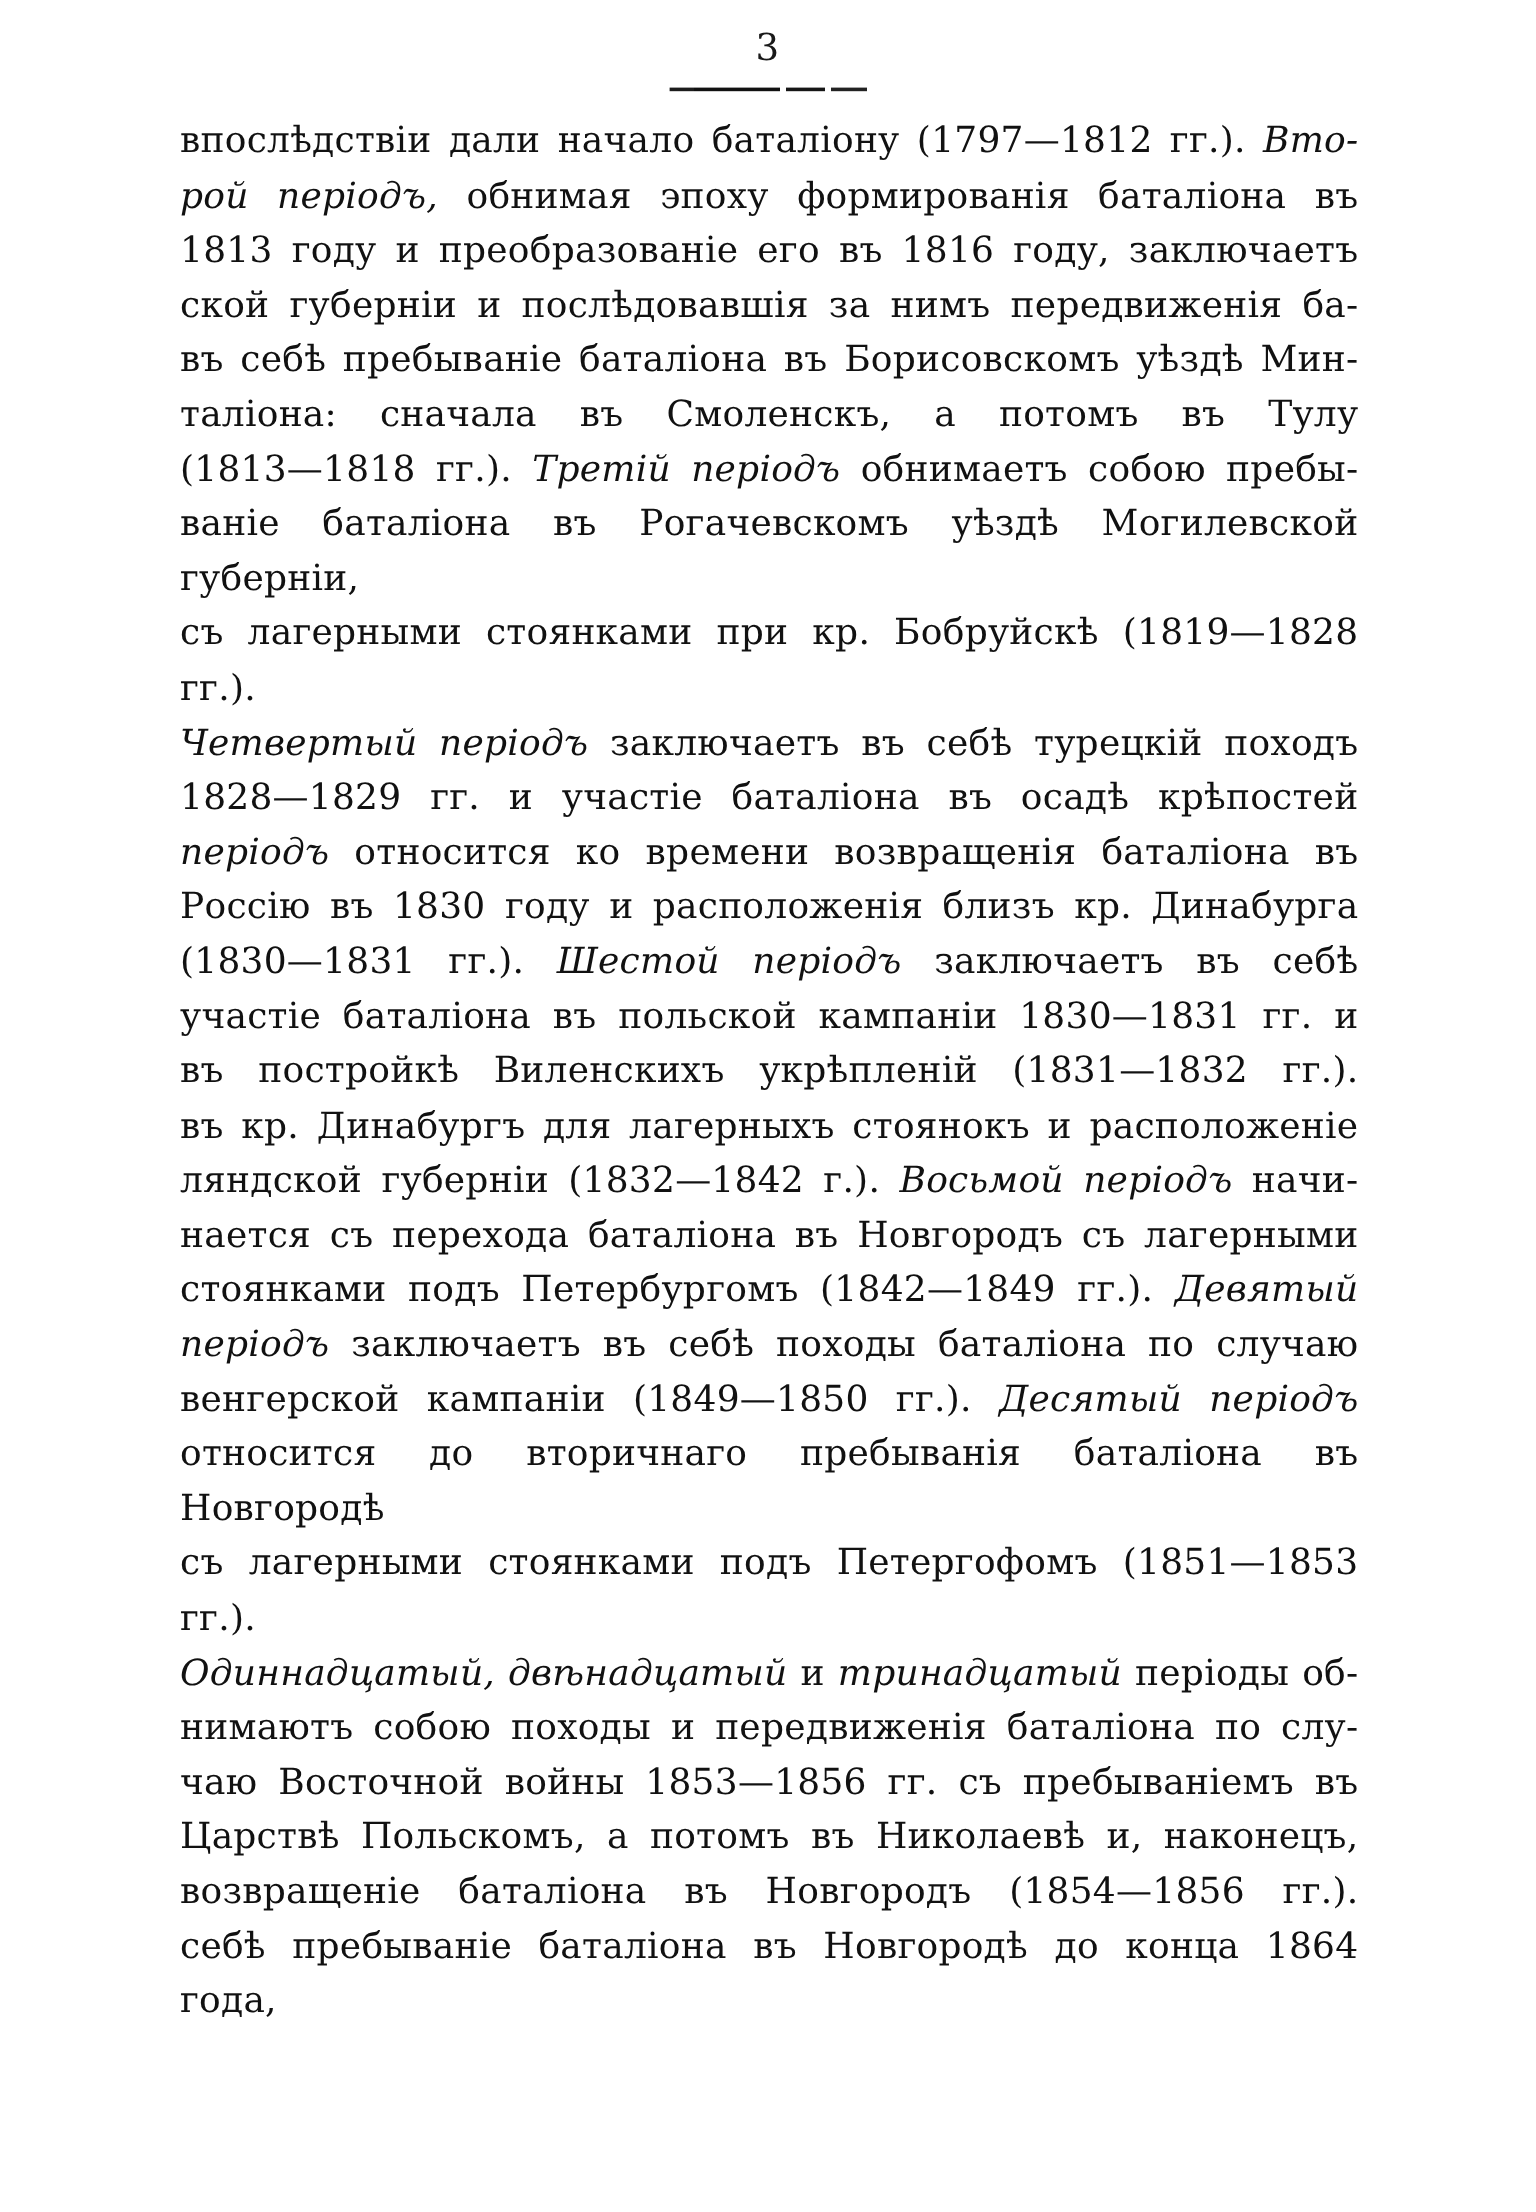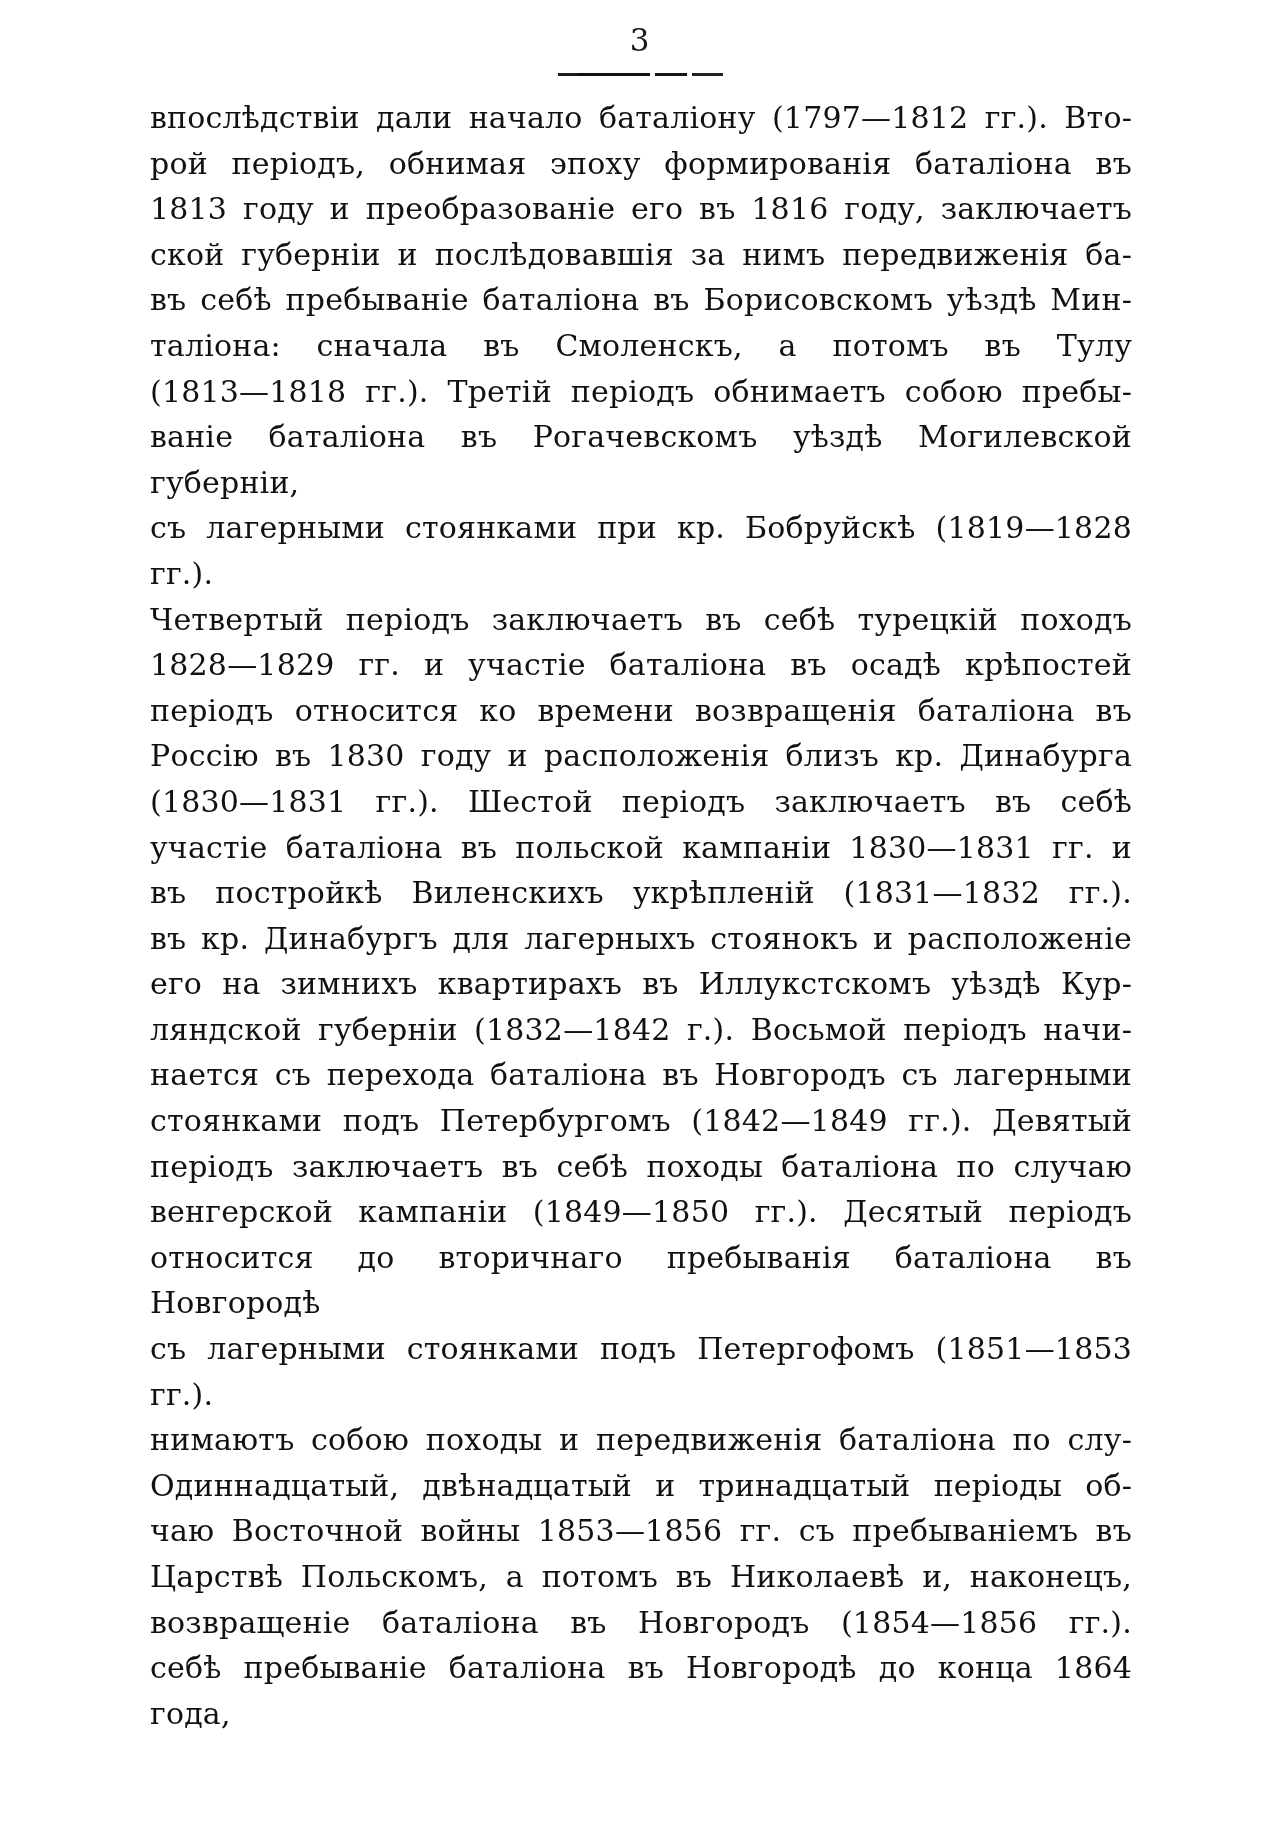--- a/index.html
+++ b/index.html
@@ -44,21 +44,21 @@
     font-size: 30px;
     line-height: 45.6px;
     color: #111111;
   }
   .line {
     text-align: justify;
     text-align-last: justify;
     white-space: normal;
     letter-spacing: 0.2px;
   }
-  .it { }
+  .it { font-style: italic; }
 </style>
 </head>
 <body>
 
 <div class="page">
   <div class="pagenum">3</div>
   <div class="rule"></div>
   <div class="text">
       <div class="line"><span>впослѣдствіи дали начало баталіону (1797—1812 гг.). </span><span class="it">Вто-</span></div>
       <div class="line"><span class="it">рой періодъ,</span><span> обнимая эпоху формированія баталіона въ</span></div>
@@ -70,28 +70,27 @@
       <div class="line"><span>ваніе баталіона въ Рогачевскомъ уѣздѣ Могилевской губерніи,</span></div>
       <div class="line"><span>съ лагерными стоянками при кр. Бобруйскѣ (1819—1828 гг.).</span></div>
       <div class="line"><span class="it">Четвертый періодъ</span><span> заключаетъ въ себѣ турецкій походъ</span></div>
       <div class="line"><span>1828—1829 гг. и участіе баталіона въ осадѣ крѣпостей</span></div>
       <div class="line"><span class="it">періодъ</span><span> относится ко времени возвращенія баталіона въ</span></div>
       <div class="line"><span>Россію въ 1830 году и расположенія близъ кр. Динабурга</span></div>
       <div class="line"><span>(1830—1831 гг.). </span><span class="it">Шестой періодъ</span><span> заключаетъ въ себѣ</span></div>
       <div class="line"><span>участіе баталіона въ польской кампаніи 1830—1831 гг. и</span></div>
       <div class="line"><span>въ постройкѣ Виленскихъ укрѣпленій (1831—1832 гг.).</span></div>
       <div class="line"><span>въ кр. Динабургъ для лагерныхъ стоянокъ и расположеніе</span></div>
-      <div class="line"><span>его на зимнихъ квартирахъ въ Иллукстскомъ уѣздѣ Кур-</span></div>
       <div class="line"><span>ляндской губерніи (1832—1842 г.). </span><span class="it">Восьмой періодъ</span><span> начи-</span></div>
       <div class="line"><span>нается съ перехода баталіона въ Новгородъ съ лагерными</span></div>
       <div class="line"><span>стоянками подъ Петербургомъ (1842—1849 гг.). </span><span class="it">Девятый</span></div>
       <div class="line"><span class="it">періодъ</span><span> заключаетъ въ себѣ походы баталіона по случаю</span></div>
       <div class="line"><span>венгерской кампаніи (1849—1850 гг.). </span><span class="it">Десятый періодъ</span></div>
       <div class="line"><span>относится до вторичнаго пребыванія баталіона въ Новгородѣ</span></div>
       <div class="line"><span>съ лагерными стоянками подъ Петергофомъ (1851—1853 гг.).</span></div>
+      <div class="line"><span class="it">Одиннадцатый, двѣнадцатый</span><span> и </span><span class="it">тринадцатый</span><span> періоды об-</span></div>
       <div class="line"><span>нимаютъ собою походы и передвиженія баталіона по слу-</span></div>
-      <div class="line"><span class="it">Одиннадцатый, двѣнадцатый</span><span> и </span><span class="it">тринадцатый</span><span> періоды об-</span></div>
       <div class="line"><span>чаю Восточной войны 1853—1856 гг. съ пребываніемъ въ</span></div>
       <div class="line"><span>Царствѣ Польскомъ, а потомъ въ Николаевѣ и, наконецъ,</span></div>
       <div class="line"><span>возвращеніе баталіона въ Новгородъ (1854—1856 гг.).</span></div>
       <div class="line"><span>себѣ пребываніе баталіона въ Новгородѣ до конца 1864 года,</span></div>
     </div>
 </div>
 
 </body></html>

